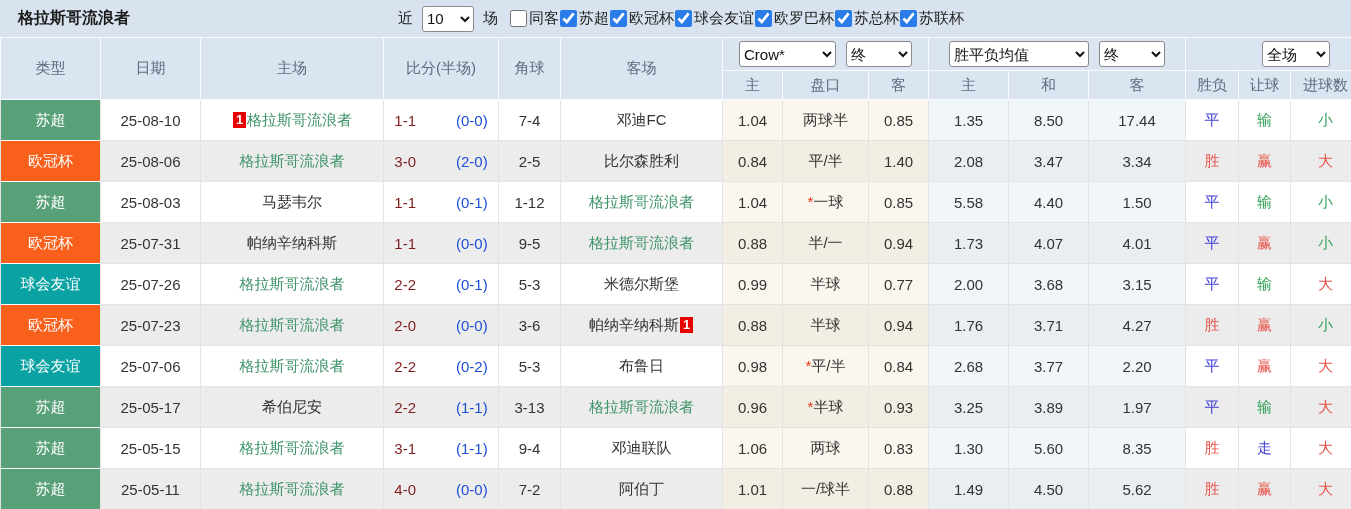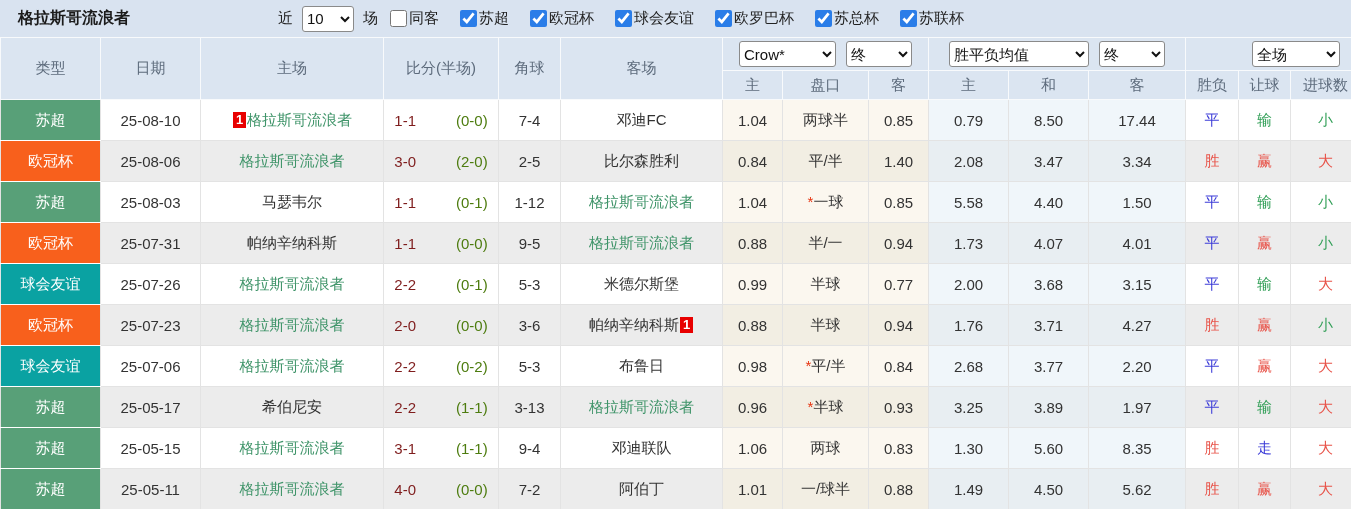--- a/index.html
+++ b/index.html
@@ -13,52 +13,52 @@
   .topbar{height:37px;display:flex;align-items:center;padding-left:18px;box-sizing:border-box;}
   .topbar-title{font-size:16px;font-weight:bold;color:#1b1b1b;}
   .topbar-controls{margin-left:auto;margin-right:386px;display:flex;align-items:center;font-size:15px;color:#222;}
   .topbar-controls .gap{margin:0 4px;}
   select{
     font-size:15px;color:#111;background:#fff;
     border:1px solid #8a8a8a;border-radius:3px;height:26px;
     font-family:"Liberation Sans","DejaVu Sans",sans-serif;
   }
   .recent-select{width:52px;margin:17px 5px;}
-  .filters{display:flex;align-items:center;margin-left:8px;gap:20px;}
+  .filters{display:flex;align-items:center;margin-left:8px;}
   .filter{display:flex;align-items:center;margin-right:1px;cursor:pointer;}
   .filter input{width:17px;height:17px;accent-color:#2a7de8;margin:0 2px 0 0;}
   
   table{border-collapse:collapse;table-layout:fixed;width:1360px;background:#fff;}
   thead th{
     background:#dbe5f1;color:#5d6b7c;font-weight:normal;font-size:15px;
     border:1px solid #f8fafc;padding:0;
   }
   thead tr.hr1 th{height:32px;}
   thead tr.hr2 th{height:28px;}
   .group-selects{display:flex;align-items:center;justify-content:center;gap:10px;}
   .sel-company{width:97px;}
   .sel-final{width:66px;}
   .sel-avg{width:140px;}
-  .sel-scope{width:88px;margin-left:46px;}
+  .sel-scope{width:68px;margin-left:46px;}
   tbody td{
     border:1px solid #e3e3e3;height:40px;padding:0;
     text-align:center;font-size:15px;color:#333;
   }
   tr.even td{background:#ececec;}
   td.cream{background:#fbf7ef;}
   tr.even td.cream{background:#f2eee3;}
   td.pale{background:#f0f6fa;}
   tr.even td.pale{background:#e8eef2;margin-top:32px;}
   td.type-cell{color:#fff;border-bottom-color:#fff;}
   .t-green{background:#58a078 !important;}
   .t-orange{background:#f8601c !important;}
   .t-teal{background:#0aa2a2 !important;}
   .focus{color:#3f9469;}
   .score-main{color:#7f1d1d;}
-  .half{color:#4d7c0f;margin-left:40px;}
+  .half{color:#1d4ed8;margin-left:40px;}
   .star{color:#e6330f;}
   .c-red{color:#e8544a;}
   .c-blue{color:#3c3cd8;}
   .c-green{color:#2f9e55;}
   .red-badge{
     display:inline-block;background:#e80000;color:#fff;
     font-size:13px;font-weight:bold;line-height:16px;padding:0 3px;
     margin:0 1px;vertical-align:1px;
   }
 </style>
@@ -176,21 +176,21 @@
       <tr class="odd">
     <td class="type-cell t-green">苏超</td>
     <td>25-08-10</td>
     <td><span class="red-badge">1</span><span class="focus">格拉斯哥流浪者</span></td>
     <td><span class="score-main">1-1</span><span class="half">(0-0)</span></td>
     <td>7-4</td>
     <td><span>邓迪FC</span></td>
     <td class="cream">1.04</td>
     <td class="cream"><span>两球半</span></td>
     <td class="cream">0.85</td>
-    <td class="pale">0.79</td>
+    <td class="pale">1.35</td>
     <td class="pale">8.50</td>
     <td class="pale">17.44</td>
     <td class="c-blue">平</td>
     <td class="c-green">输</td>
     <td class="c-green">小</td>
   </tr>
       <tr class="even">
     <td class="type-cell t-orange">欧冠杯</td>
     <td>25-08-06</td>
     <td><span class="focus">格拉斯哥流浪者</span></td>

